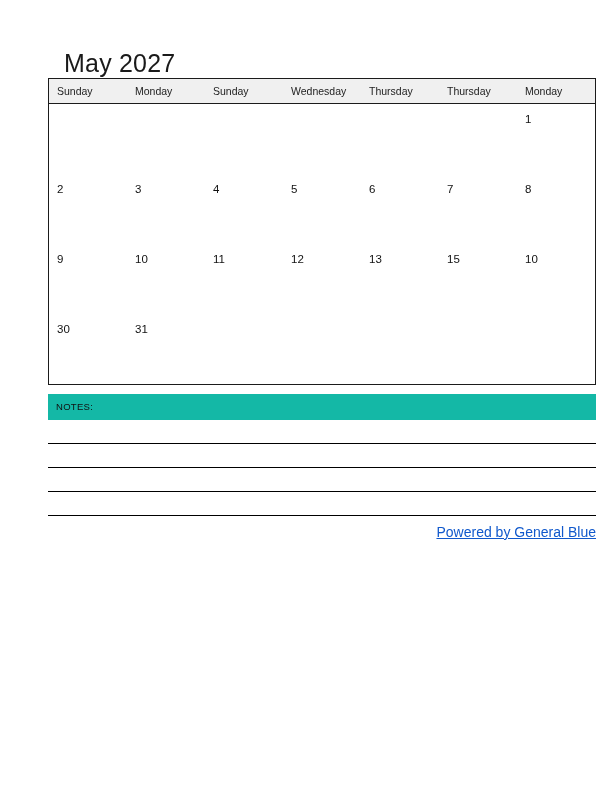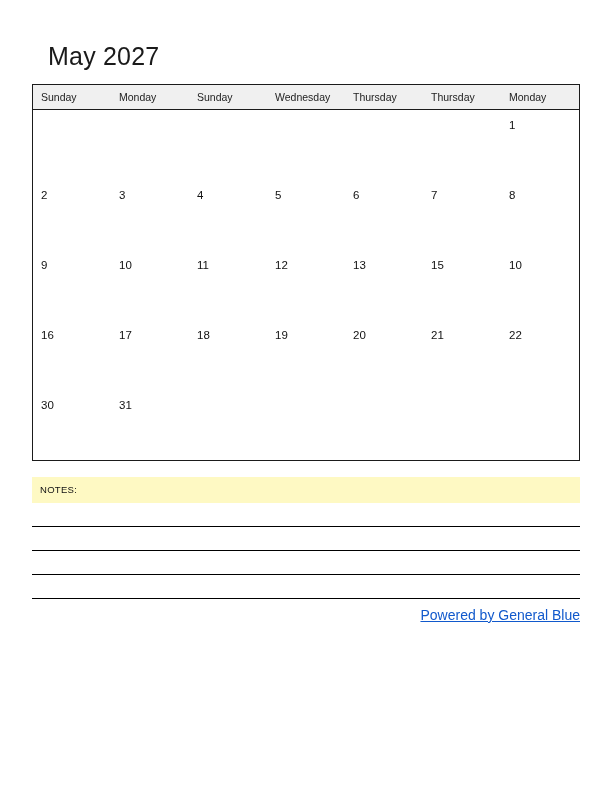--- a/index.html
+++ b/index.html
@@ -10,38 +10,37 @@
   body {
     width: 612px;
     height: 792px;
     font-family: "Liberation Sans", sans-serif;
     color: #000000;
     position: relative;
     overflow: hidden;
   }
   .page {
     position: absolute;
-    left: 0; top: 0;
+    left: 16px; top: 0;
     width: 484px;
     height: 792px;
     box-sizing: border-box;
-    padding: 8px 32px;
+    padding: 15px 32px;
   }
   .cal-title {
     font-size: 25px;
     font-weight: normal;
     color: #1a1a1a;
     letter-spacing: 0.2px;
     padding-top: 33px;
     padding-left: 16px;
     line-height: 30px;
     height: 30px;
   }
   .cal-grid {
-    margin-top: 13px;
     border: 1px solid #1b1b1b;
     border-collapse: collapse;
     width: 548px;
     box-sizing: border-box;
     background: #ffffff;
   }
   table.cal-table {
     border-collapse: collapse;
     width: 100%;
     table-layout: fixed;
@@ -61,22 +60,22 @@
     vertical-align: top;
     font-size: 11.5px;
     color: #111111;
     padding: 9px 0 0 8px;
     height: 70px;
     box-sizing: border-box;
     border: none;
   }
 
   .notes-bar {
-    margin-top: 16px;
-    background: #fef9c3;
+    margin-top: 9px;
+    background: #14b8a6;
     height: 26px;
     width: 548px;
     box-sizing: border-box;
     display: flex;
     align-items: center;
     padding-left: 8px;
     font-size: 9.5px;
     color: #111111;
     letter-spacing: 0.3px;
   }
@@ -142,29 +141,20 @@
         <tr>
           <td>9</td>
           <td>10</td>
           <td>11</td>
           <td>12</td>
           <td>13</td>
           <td>15</td>
           <td>10</td>
         </tr>
         <tr>
-          <td>16</td>
-          <td>17</td>
-          <td>18</td>
-          <td>19</td>
-          <td>20</td>
-          <td>21</td>
-          <td>22</td>
-        </tr>
-        <tr>
           <td>30</td>
           <td>31</td>
           <td></td>
           <td></td>
           <td></td>
           <td></td>
           <td></td>
         </tr>
       </tbody>
     </table>

